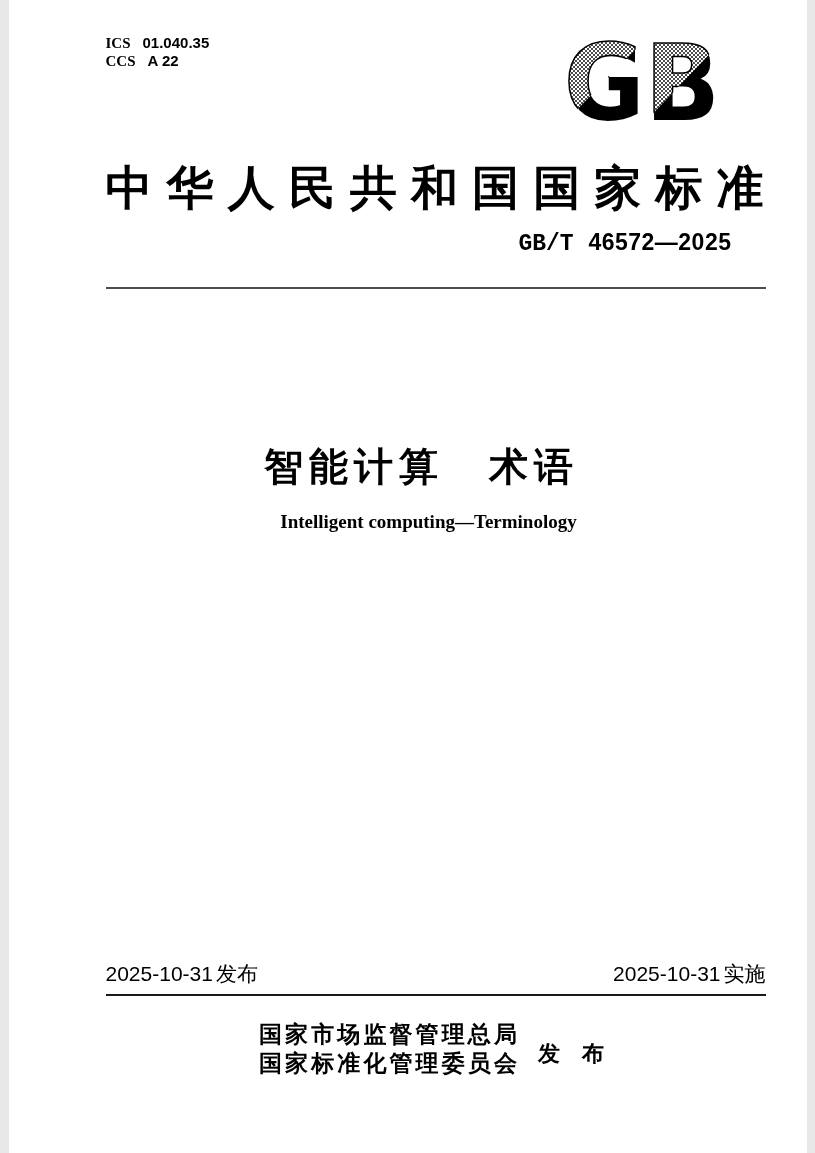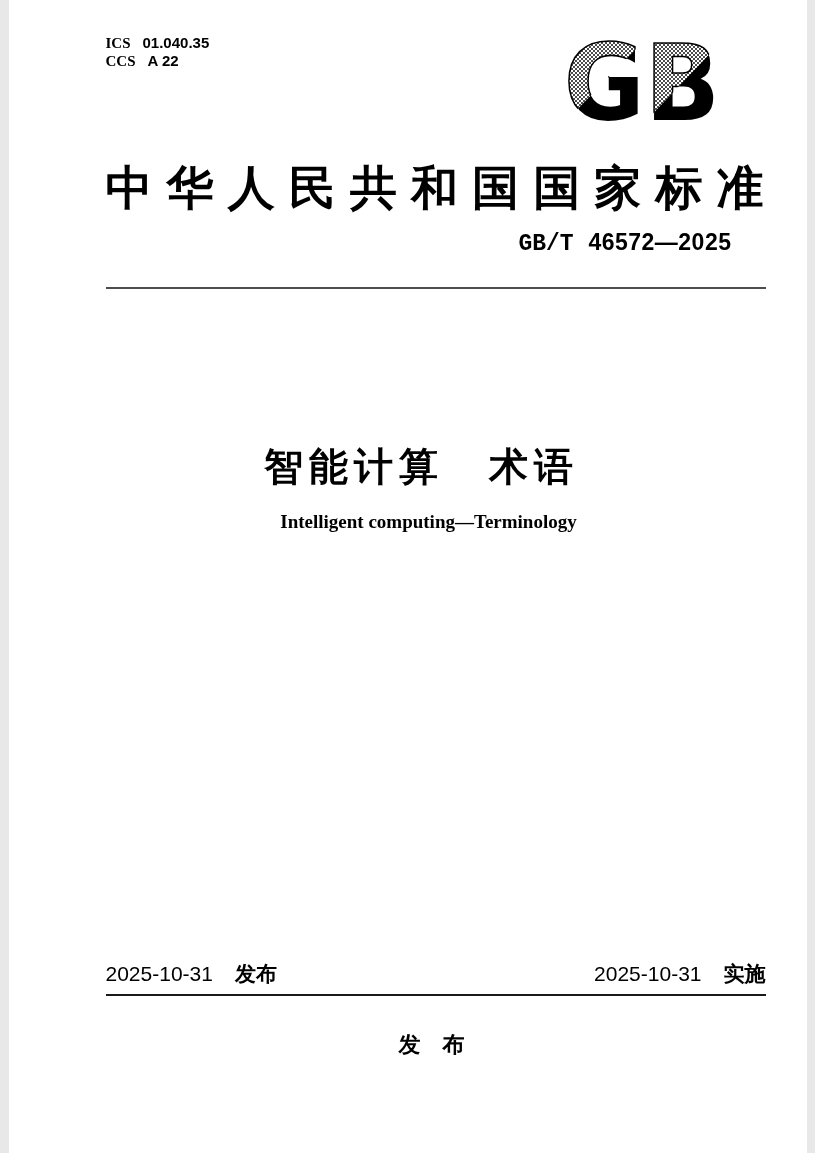--- a/index.html
+++ b/index.html
@@ -112,21 +112,21 @@
     top: 960px;
     width: 660px;
     display: flex;
     justify-content: space-between;
     font-family: "Liberation Sans", sans-serif;
     font-size: 21px;
     font-weight: 500;
     font-stretch: condensed;
     white-space: nowrap;
   }
-  .date-row .cjk { margin-left: 22px; font-weight: bold; }
+  .date-row .cjk { margin-left: 3px; }
 
   
   .publisher {
     position: absolute;
     left: 97px;
     top: 1020px;
     width: 660px;
     display: flex;
     justify-content: center;
     align-items: center;
@@ -205,16 +205,20 @@
       <span>2025-10-31</span><span class="cjk">发布</span>
     </div>
     <div class="date-right">
       <span>2025-10-31</span><span class="cjk">实施</span>
     </div>
   </div>
 
   <div class="divider divider-bottom"></div>
 
   <div class="publisher">
+    <div class="pub-lines">
+      <div class="pub-line">国家市场监督管理总局</div>
+      <div class="pub-line">国家标准化管理委员会</div>
+    </div>
     <div class="pub-action">发 布</div>
   </div>
 
 </div>
 
 </body></html>

